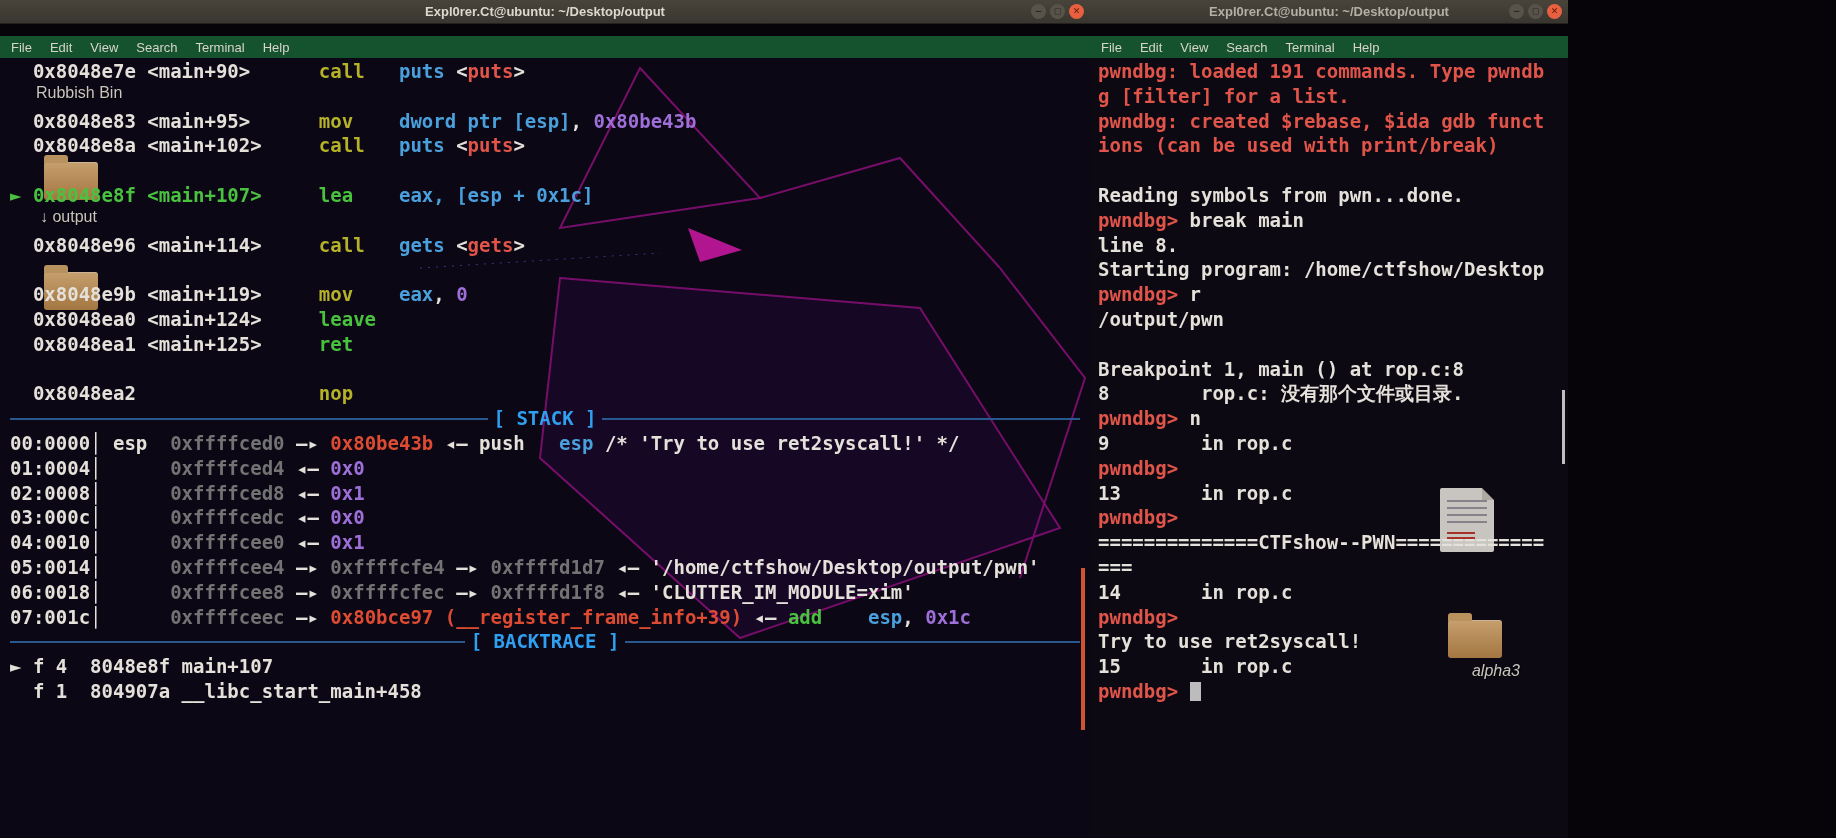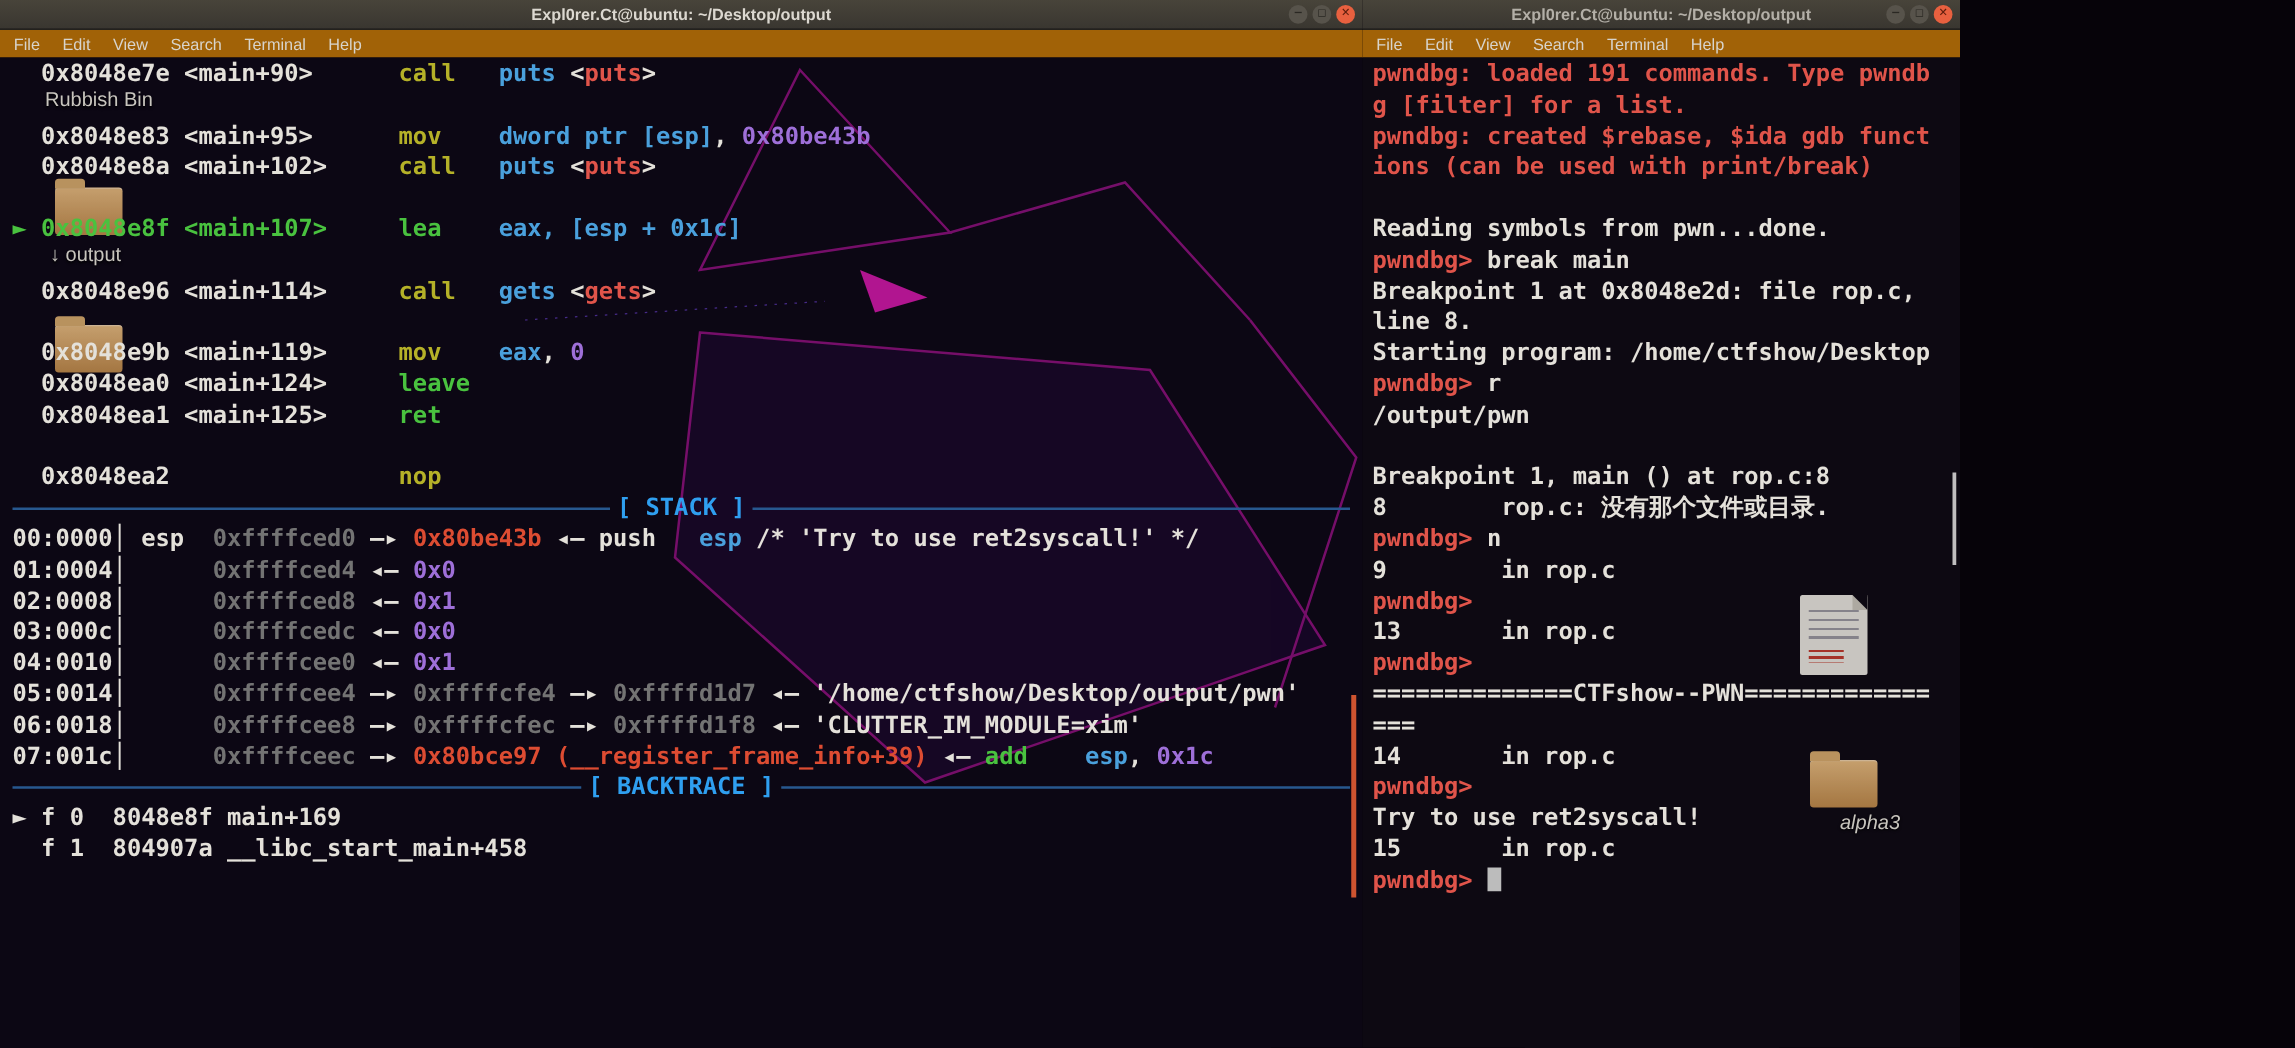--- a/index.html
+++ b/index.html
@@ -26,22 +26,22 @@
   .right-window .title { color:#b3afa7; }
   .winbtns { position:absolute; right:6px; top:4px; display:flex; gap:4px; }
   .wbtn {
     width:15px; height:15px; border-radius:50%;
     background:#57534b; color:#2a2823;
     font:bold 9px/15px "DejaVu Sans", sans-serif; text-align:center;
   }
   .wbtn.close { background:#e8603f; color:#5c1c0c; }
 
   .menubar {
-    height:22px; background:#a16207;
-    display:flex; align-items:center; padding:0 2px;
+    height:22px; background:#14532d;
+    display:flex; align-items:center; padding:0 2px;margin-top:12px;
   }
   .menu-item {
     font-family:"Liberation Sans", sans-serif;
     font-size:13px; color:#d8d4cc; padding:0 9px; cursor:default;
   }
 
   .term-body { position:relative; height:792px; background:#0c0714; overflow:hidden; }
   .right-window .term-body { background:#0d0912; }
 
   .wallpaper { position:absolute; left:0; top:0; z-index:0; }
@@ -156,21 +156,21 @@
         <div class="tline sep"><span class="sepline"></span><span class="seplabel">[ STACK ]</span><span class="sepline"></span></div>
         <div class="tline"><span class="c-w">00:0000│ esp  </span><span class="c-o">0xffffced0</span><span class="c-w"> —▸ </span><span class="c-d">0x80be43b</span><span class="c-w"> ◂— push   </span><span class="c-b">esp</span><span class="c-w"> /* 'Try to use ret2syscall!' */</span></div>
         <div class="tline"><span class="c-w">01:0004│      </span><span class="c-o">0xffffced4</span><span class="c-w"> ◂— </span><span class="c-p">0x0</span></div>
         <div class="tline"><span class="c-w">02:0008│      </span><span class="c-o">0xffffced8</span><span class="c-w"> ◂— </span><span class="c-p">0x1</span></div>
         <div class="tline"><span class="c-w">03:000c│      </span><span class="c-o">0xffffcedc</span><span class="c-w"> ◂— </span><span class="c-p">0x0</span></div>
         <div class="tline"><span class="c-w">04:0010│      </span><span class="c-o">0xffffcee0</span><span class="c-w"> ◂— </span><span class="c-p">0x1</span></div>
         <div class="tline"><span class="c-w">05:0014│      </span><span class="c-o">0xffffcee4</span><span class="c-w"> —▸ </span><span class="c-o">0xffffcfe4</span><span class="c-w"> —▸ </span><span class="c-o">0xffffd1d7</span><span class="c-w"> ◂— '/home/ctfshow/Desktop/output/pwn'</span></div>
         <div class="tline"><span class="c-w">06:0018│      </span><span class="c-o">0xffffcee8</span><span class="c-w"> —▸ </span><span class="c-o">0xffffcfec</span><span class="c-w"> —▸ </span><span class="c-o">0xffffd1f8</span><span class="c-w"> ◂— 'CLUTTER_IM_MODULE=xim'</span></div>
         <div class="tline"><span class="c-w">07:001c│      </span><span class="c-o">0xffffceec</span><span class="c-w"> —▸ </span><span class="c-d">0x80bce97 (__register_frame_info+39)</span><span class="c-w"> ◂— </span><span class="c-g">add</span><span class="c-w">    </span><span class="c-b">esp</span><span class="c-w">, </span><span class="c-p">0x1c</span></div>
         <div class="tline sep"><span class="sepline"></span><span class="seplabel">[ BACKTRACE ]</span><span class="sepline"></span></div>
-        <div class="tline"><span class="c-w">► f 0  8048e8f main+169</span></div>
+        <div class="tline"><span class="c-w">► f 4  8048e8f main+107</span></div>
         <div class="tline"><span class="c-w">  f 1  804907a __libc_start_main+458</span></div>
       </div>
     <div class="vscroll-orange"></div>
   </div>
 </div>
 
 <div class="window right-window">
   <div class="titlebar">
     <span class="title">Expl0rer.Ct@ubuntu: ~/Desktop/output</span>
     <span class="winbtns">
@@ -195,21 +195,20 @@
     <div class="dicon folder" style="left:358px; top:562px;"></div>
     <div class="dlabel" style="left:377px; top:604px; width:58px; text-align:center;font-style:italic;">alpha3</div>
     <div class="lines">
         <div class="tline"><span class="c-r">pwndbg: loaded 191 commands. Type pwndb</span></div>
         <div class="tline"><span class="c-r">g [filter] for a list.</span></div>
         <div class="tline"><span class="c-r">pwndbg: created $rebase, $ida gdb funct</span></div>
         <div class="tline"><span class="c-r">ions (can be used with print/break)</span></div>
         <div class="tline"></div>
         <div class="tline"><span class="c-w">Reading symbols from pwn...done.</span></div>
         <div class="tline"><span class="c-r">pwndbg&gt; </span><span class="c-w">break main</span></div>
-        <div class="tline"><span class="c-w">Breakpoint 1 at 0x8048e2d: file rop.c,</span></div>
         <div class="tline"><span class="c-w">line 8.</span></div>
         <div class="tline"><span class="c-w">Starting program: /home/ctfshow/Desktop</span></div>
         <div class="tline"><span class="c-r">pwndbg&gt; </span><span class="c-w">r</span></div>
         <div class="tline"><span class="c-w">/output/pwn</span></div>
         <div class="tline"></div>
         <div class="tline"><span class="c-w">Breakpoint 1, main () at rop.c:8</span></div>
         <div class="tline"><span class="c-w">8        rop.c: 没有那个文件或目录.</span></div>
         <div class="tline"><span class="c-r">pwndbg&gt; </span><span class="c-w">n</span></div>
         <div class="tline"><span class="c-w">9        in rop.c</span></div>
         <div class="tline"><span class="c-r">pwndbg&gt; </span></div>

